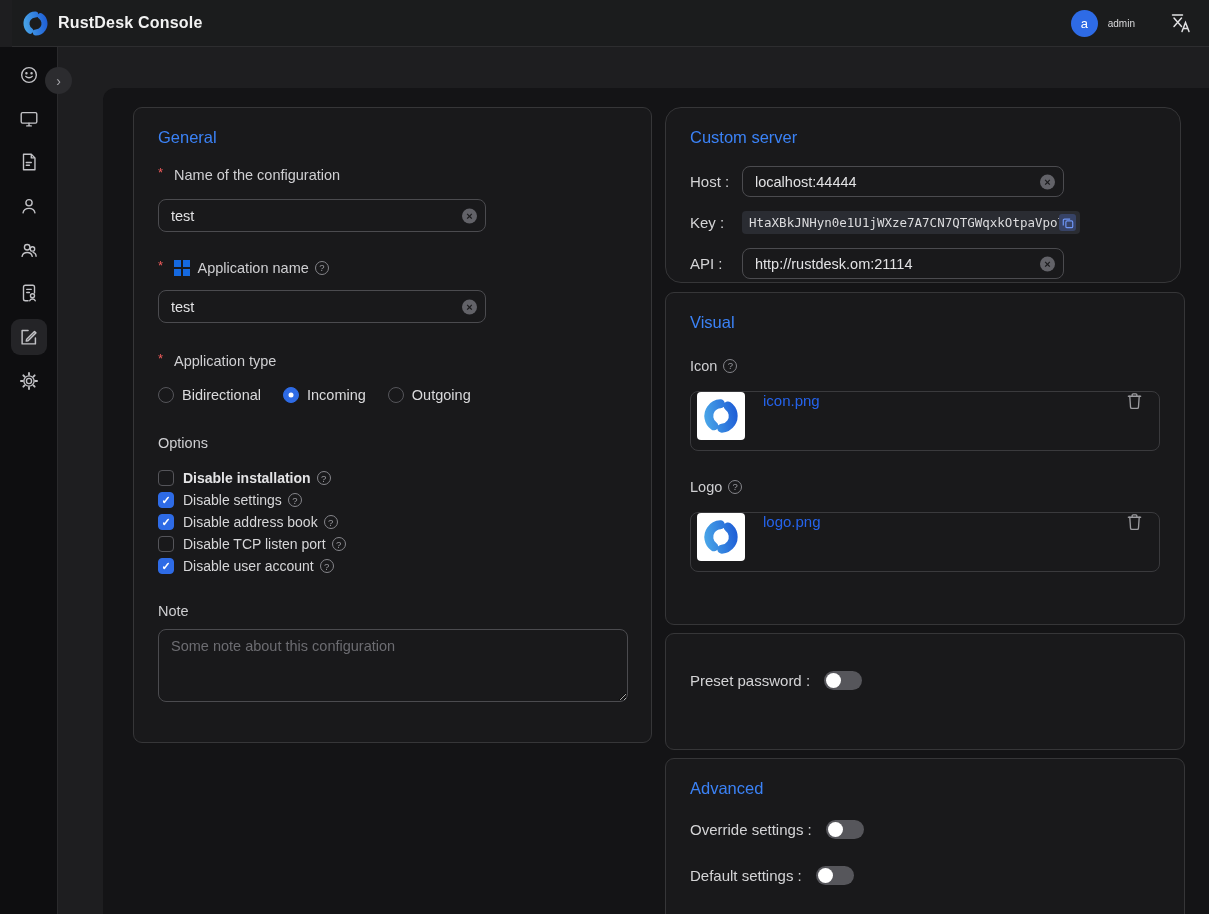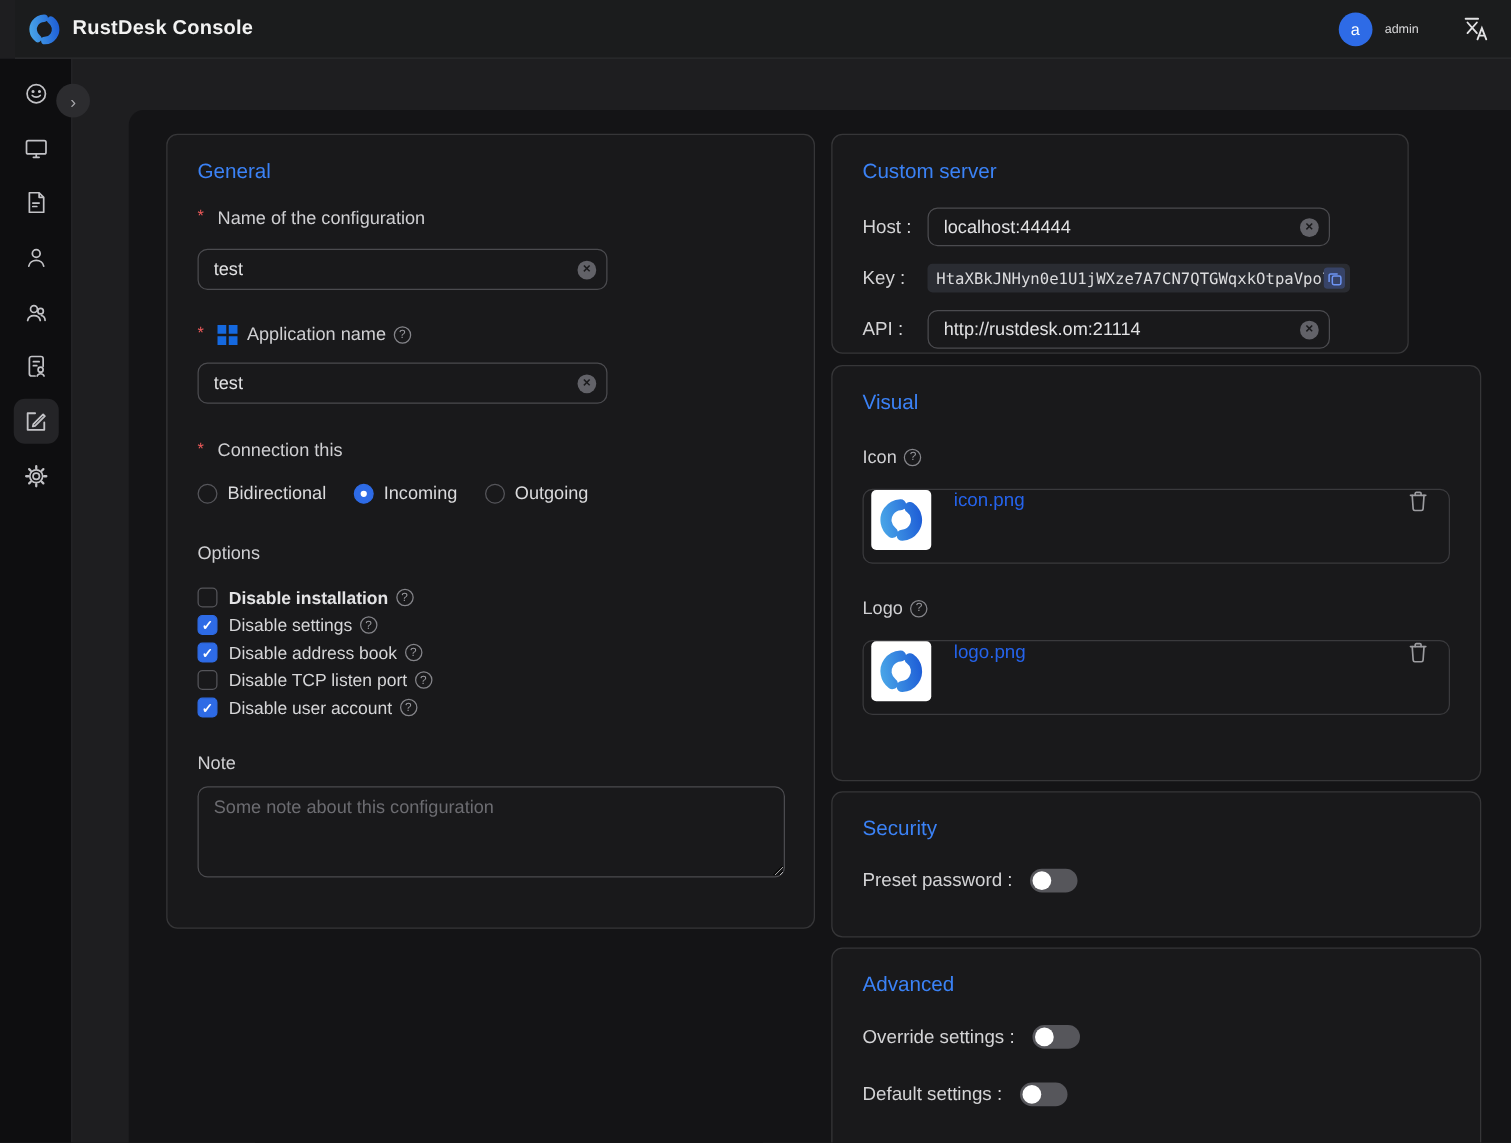--- a/index.html
+++ b/index.html
@@ -33,21 +33,21 @@
   
   .band { position:absolute; left:58px; top:47px; right:0; bottom:0; background:#1e1e20; }
   .wrapper { position:absolute; left:103px; top:88px; right:0; bottom:0;
     background:#141416; border-top-left-radius:12px; overflow:hidden; }
 
   .card { position:absolute; background:#19191b; border:1px solid #363638;
     border-radius:9px; padding:17px 24px; }
   .card-title { color:#3b82f6; font-size:16.5px; font-weight:500; line-height:24px; }
 
   #card-general  { left:30px;  top:19px;  width:519px; height:636px; }
-  #card-server   { left:562px; top:19px;  width:462px; height:176px; }
+  #card-server   { left:562px; top:19px;  width:516px; height:176px;border-radius:16px; }
   #card-visual   { left:562px; top:204px; width:520px; height:333px; }
   #card-security { left:562px; top:545px; width:520px; height:117px; }
   #card-advanced { left:562px; top:670px; width:520px; height:210px; }
 
   
   .field-label { color:#cfcfd2; font-size:14.5px; line-height:20px; display:flex;
     align-items:center; gap:6px; }
   .req::before { content:"*"; color:#f05b5b; margin-right:5px; font-size:13px;
     position:relative; top:-2px; }
   .help-icon { width:14px; height:14px; border:1px solid #85858a; border-radius:50%;
@@ -259,21 +259,21 @@
         </span>
       <span>Application name</span>
       <span class="help-icon">?</span>
     </div>
     <div class="input-wrap mt12">
       <input class="text-input" value="test" style="">
       <span class="clear-icon">×</span>
     </div>
 
     <div class="field-label req mt28">
-      <span>Connection this</span>
+      <span>Application type</span>
     </div>
     <div class="radio-row mt16">
       <div class="radio-item">
         <span class="radio-dot"></span>
         <span class="radio-label">Bidirectional</span>
       </div>
       <div class="radio-item on">
         <span class="radio-dot"></span>
         <span class="radio-label">Incoming</span>
       </div>
@@ -404,21 +404,20 @@
         <svg width="17" height="18" viewBox="0 0 18 19" fill="none" stroke="#9c9ca0" stroke-width="1.4" stroke-linecap="round">
           <path d="M2.5 4.5 H15.5"></path>
             <path d="M6.5 4.5 V3 a1 1 0 0 1 1 -1 H10.5 a1 1 0 0 1 1 1 V4.5"></path>
           <path d="M4 4.5 L4.8 16 a1.4 1.4 0 0 0 1.4 1.3 H11.8 a1.4 1.4 0 0 0 1.4 -1.3 L14 4.5"></path>
         </svg>
       </span>
     </div>
   </div>
 
   <div class="card" id="card-security">
-    <div class="card-title">Security</div>
     <div class="toggle-row">
       <span class="toggle-label">Preset password :</span>
       <span class="toggle"></span>
     </div>
   </div>
 
   <div class="card" id="card-advanced">
     <div class="card-title">Advanced</div>
     <div class="toggle-row">
       <span class="toggle-label">Override settings :</span>

